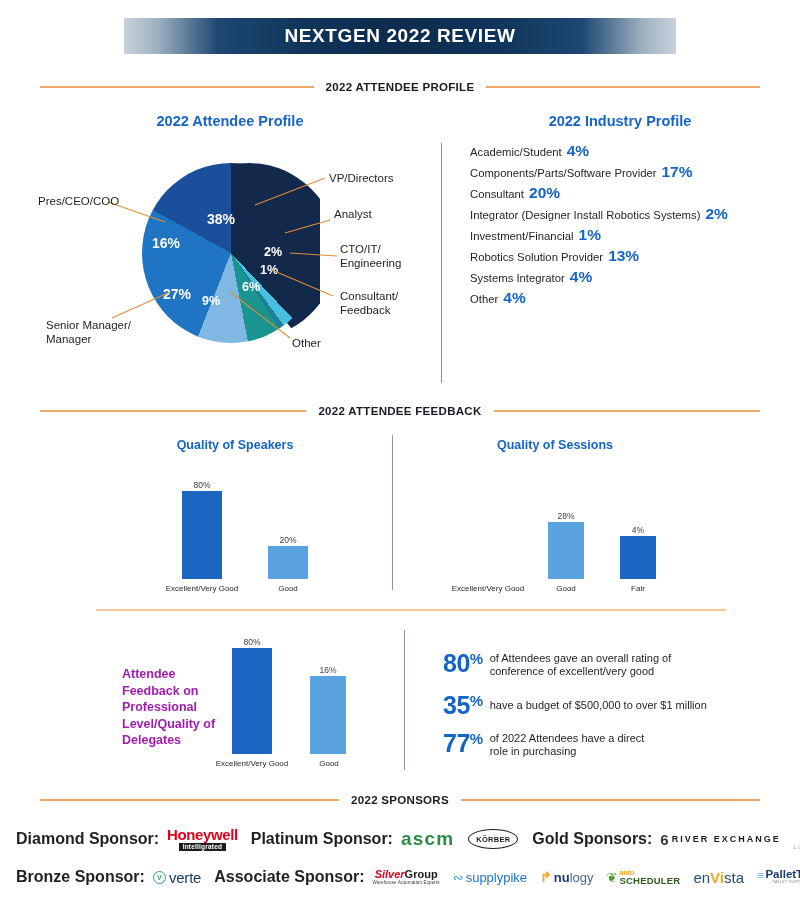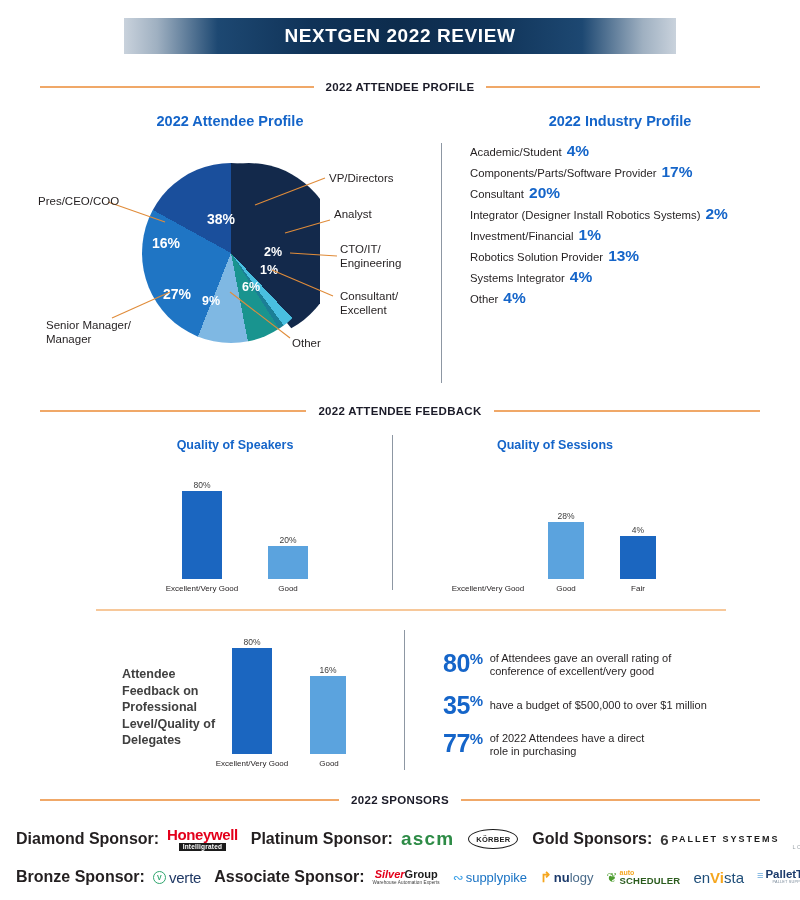--- a/index.html
+++ b/index.html
@@ -140,21 +140,21 @@
     text-align: center;
     white-space: nowrap;
     line-height: 1;
   }
 
   
   .block-label {
     position: absolute;
     font-size: 12.5px;
     font-weight: bold;
-    color: #404040;
+    color: #a21caf;
     line-height: 1.32;
   }
 
   
   .stat-row { position: absolute; display: flex; align-items: flex-start; }
   .stat-num {
     font-size: 25px;
     font-weight: bold;
     color: #1565c9;
     line-height: 0.95;
@@ -297,21 +297,21 @@
   <line x1="230" y1="292" x2="290" y2="338" stroke="#e08c3a" stroke-width="1.1"></line>
   <line x1="170" y1="292" x2="112" y2="318" stroke="#e08c3a" stroke-width="1.1"></line>
   <line x1="165" y1="222" x2="108" y2="202" stroke="#e08c3a" stroke-width="1.1"></line>
 </svg>
 
 <div class="callout right" style="left:329px; top:172px;">VP/Directors</div>
 <div class="callout right" style="left:334px; top:208px;">Analyst</div>
 <div class="callout right" style="left:340px; top:243px;">CTO/IT/
 Engineering</div>
 <div class="callout right" style="left:340px; top:290px;">Consultant/
-Excellent</div>
+Feedback</div>
 <div class="callout right" style="left:292px; top:337px;">Other</div>
 <div class="callout left" style="left:46px; top:319px;">Senior Manager/
 Manager</div>
 <div class="callout left" style="left:38px; top:195px;">Pres/CEO/COO</div>
 
 <div class="vline" style="left:441px; top:143px; height:240px;"></div>
 
 <div class="chart-title" style="left:470px; top:113px; width:300px;">2022 Industry Profile</div>
 
 <div class="industry-list">
@@ -452,21 +452,21 @@
 
   <span class="logo lg-korber">
     <span class="koval"></span>
     <span class="ktext">KÖRBER</span>
   </span>
 
   <span class="sponsor-tier">Gold Sponsors:</span>
 
   <span class="logo lg-6river">
     <span class="six">6</span>
-    <span class="rs">PALLET SYSTEMS</span>
+    <span class="rs">RIVER EXCHANGE</span>
   </span>
 
   <span class="logo lg-locus">
     <span class="lmark">L</span>
     <span class="lsub">LOCUS</span>
   </span>
 
   <span class="sponsor-tier">Silver Sponsor:</span>
 
   <span class="logo">

